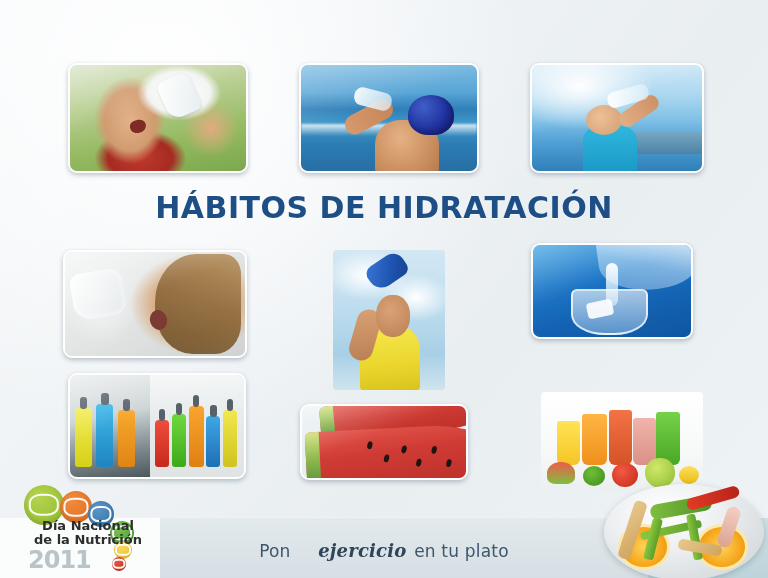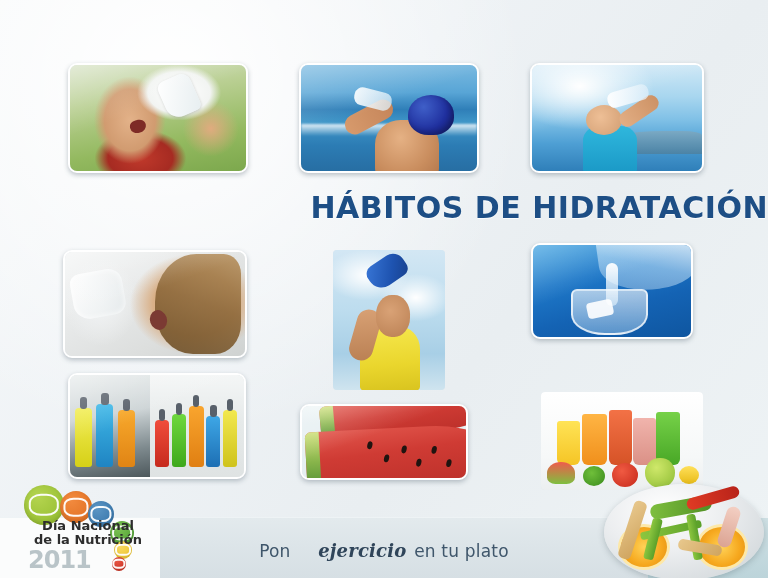--- a/index.html
+++ b/index.html
@@ -11,21 +11,21 @@
   }
   .slide{
     position:relative;width:768px;height:578px;overflow:hidden;
     background:
       radial-gradient(circle at 22% 14%, #ffffff 0%, rgba(255,255,255,0) 46%),
       linear-gradient(128deg,#f7f9fa 0%,#eef2f5 38%,#e9eef1 62%,#eef3f5 100%);
   }
   
   .title{
     position:absolute;left:0;right:0;top:190px;
-    text-align:right;
+    text-align:center;
     font-size:30px;font-weight:bold;letter-spacing:.5px;
     color:#1d4e85;
     font-family:"DejaVu Sans","Liberation Sans",sans-serif;
     text-shadow:0 1px 0 rgba(255,255,255,.8);
   }
   
   .photo{
     position:absolute;overflow:hidden;
     border-radius:9px;
     background:#dfe6ea;

